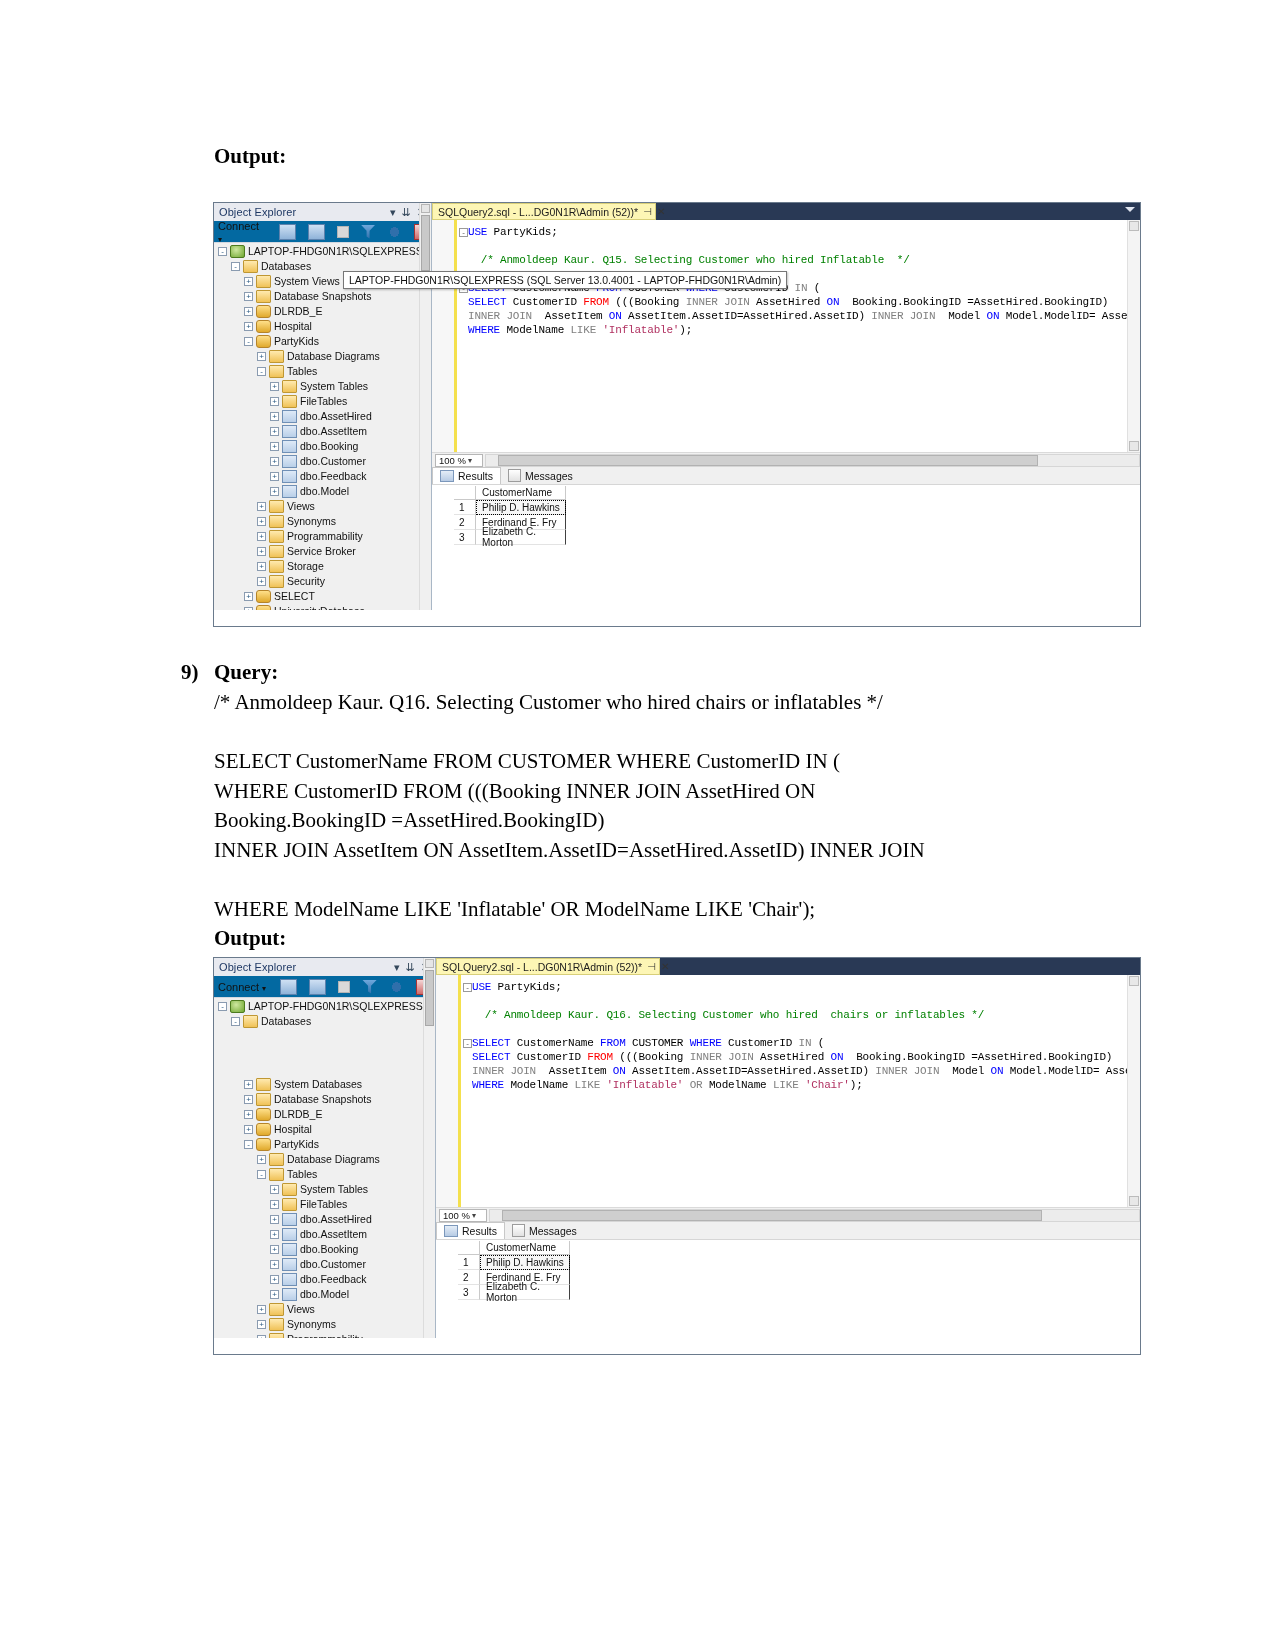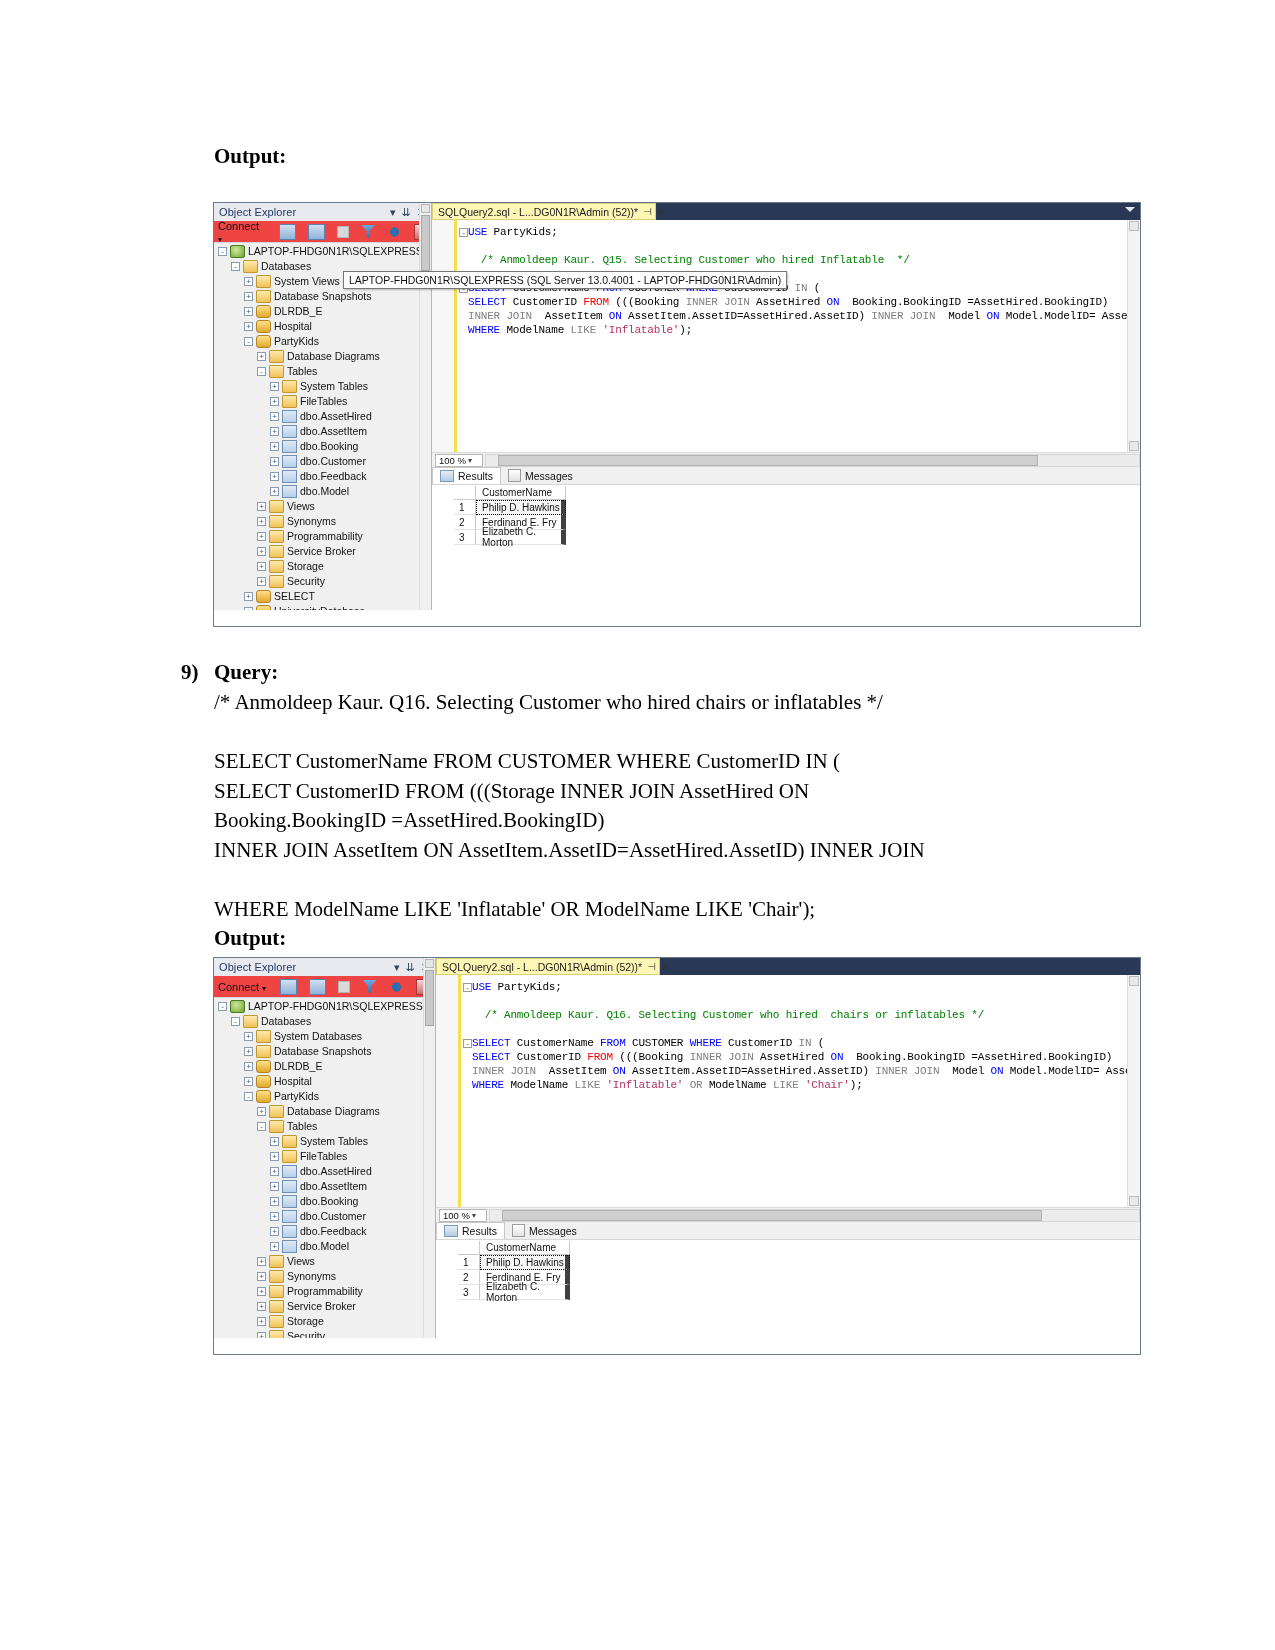--- a/index.html
+++ b/index.html
@@ -25,21 +25,21 @@
   .ssms{position:absolute;background:#ffffff;border:1px solid #6a7a8c;box-sizing:border-box;}
   .ssms .oe{position:absolute;left:0;top:0;bottom:16px;background:#f0f0f0;box-sizing:border-box;
             border-right:1px solid #a9b7c6;}
   .oe-title{position:absolute;left:0;top:0;right:0;height:18px;background:#e8eaf0;
             border-bottom:1px solid #cfd6e0;display:flex;align-items:center;}
   .oe-title .t{font-family:"Liberation Sans",sans-serif;font-size:11px;color:#1f3864;margin-left:5px;
                letter-spacing:.1px;}
   .oe-title .ctrls{margin-left:auto;display:flex;align-items:center;gap:6px;margin-right:5px;}
   .oe-title .ctrls span{font-family:"Liberation Sans",sans-serif;font-size:11px;color:#33475b;line-height:1;}
 
-  .oe-toolbar{position:absolute;left:0;right:0;top:18px;height:21px;background:#ef4444;
+  .oe-toolbar{position:absolute;left:0;right:0;top:18px;height:21px;background:#0369a1;
               border-bottom:1px solid #d3d8e0;display:flex;align-items:center;padding-left:4px;gap:8px;}
   .oe-toolbar .connect{font-family:"Liberation Sans",sans-serif;font-size:11px;color:#111;}
   .tb-ico{width:15px;height:14px;margin-left:4px;display:inline-block;position:relative;}
 
   .tree{position:absolute;left:0;top:40px;right:0;bottom:0;overflow:hidden;background:#f0f0f0;}
   .node{position:relative;height:15px;line-height:15px;white-space:nowrap;
         font-family:"Liberation Sans",sans-serif;font-size:10.5px;color:#111;}
   .node .exp{display:inline-block;width:9px;height:9px;border:1px solid #8a9bb0;background:#fff;
              font-size:8px;line-height:7px;text-align:center;color:#2b5b84;margin-right:3px;
              vertical-align:middle;box-sizing:border-box;font-family:"Liberation Sans",sans-serif;}
@@ -98,21 +98,21 @@
               border:1px solid #7b97bb;display:inline-block;}
   .restab .mi{width:11px;height:11px;margin-right:4px;background:linear-gradient(#ffffff,#e2e2e2);
               border:1px solid #9c9c9c;display:inline-block;position:relative;}
 
   .grid{position:absolute;background:#fff;}
   .grid .gr{display:flex;height:15px;align-items:stretch;}
   .grid .gh{height:14px;}
   .cellnum{width:22px;border-right:1px solid #c9c9c9;border-bottom:1px solid #e3e3e3;
            font-family:"Liberation Sans",sans-serif;font-size:10px;color:#111;
            display:flex;align-items:center;padding-left:5px;box-sizing:border-box;background:#fff;}
-  .cellval{width:90px;border-right:5px solid #404040;border-bottom:1px solid #e3e3e3;
+  .cellval{width:90px;border-right:1px solid #404040;border-bottom:1px solid #e3e3e3;
            font-family:"Liberation Sans",sans-serif;font-size:10px;color:#111;
            display:flex;align-items:center;padding-left:6px;box-sizing:border-box;background:#fff;}
   .cellval.sel{outline:1px dotted #000;outline-offset:-1px;background:#f7f7f7;}
   .hdrnum{width:22px;border-right:1px solid #c9c9c9;border-bottom:1px solid #c9c9c9;background:#fff;box-sizing:border-box;}
   .hdrval{width:90px;border-right:1px solid #c9c9c9;border-bottom:1px solid #c9c9c9;background:#fff;
           font-family:"Liberation Sans",sans-serif;font-size:10px;color:#111;display:flex;align-items:center;
           padding-left:6px;box-sizing:border-box;}
 
   
   .tooltip{position:absolute;background:#ffffff;border:1px solid #767676;
@@ -251,21 +251,21 @@
 
     <div class="tooltip" style="left:129px;top:68px;">LAPTOP-FHDG0N1R\SQLEXPRESS (SQL Server 13.0.4001 - LAPTOP-FHDG0N1R\Admin)</div>
   </div>
 
   <div class="qnum" style="left:181px;top:660px;">9)</div>
   <div class="doc-heading" style="left:214px;top:660px;">Query:</div>
 
   <div class="doc-line" style="left:214px;top:690px;">/* Anmoldeep Kaur. Q16. Selecting Customer who hired  chairs or inflatables */</div>
 
   <div class="doc-line" style="left:214px;top:749px;">SELECT CustomerName FROM CUSTOMER WHERE CustomerID IN (</div>
-  <div class="doc-line" style="left:214px;top:779px;">SELECT CustomerID FROM (((Storage INNER JOIN AssetHired ON</div>
+  <div class="doc-line" style="left:214px;top:779px;">WHERE CustomerID FROM (((Booking INNER JOIN AssetHired ON</div>
   <div class="doc-line" style="left:214px;top:808px;">Booking.BookingID =AssetHired.BookingID)</div>
   <div class="doc-line" style="left:214px;top:838px;">INNER JOIN  AssetItem ON AssetItem.AssetID=AssetHired.AssetID) INNER JOIN</div>
   <div class="doc-line" style="left:214px;top:897px;">WHERE ModelName LIKE 'Inflatable' OR ModelName LIKE 'Chair');</div>
 
   <div class="doc-heading" style="left:214px;top:926px;">Output:</div>
 
   <div class="ssms" id="ss2" style="left:213px;top:957px;width:928px;height:398px;">
 
     <div class="oe" style="width:222px;">
       <div class="oe-title">
@@ -281,21 +281,21 @@
         <span class="tb-ico" style="background:linear-gradient(#cfe0f3,#8fb3d9);border:1px solid #5e82ad;margin-left:6px;"></span>
         <span class="tb-ico" style="background:linear-gradient(#cfe0f3,#8fb3d9);border:1px solid #5e82ad;"></span>
         <span class="tb-ico" style="background:#d9d9d9;border:1px solid #b5b5b5;width:10px;height:10px;"></span>
         <span class="tb-ico" style="background:linear-gradient(#6fa8dc,#2f6fab);clip-path:polygon(0 0,100% 0,60% 45%,60% 100%,40% 85%,40% 45%);"></span>
         <span class="tb-ico" style="background:radial-gradient(circle,#2f6fab 45%,transparent 46%);"></span>
         <span class="tb-ico" style="background:linear-gradient(#f4d7d7,#cf6a6a);border:1px solid #a33;"></span>
       </div>
       <div class="tree" id="tree2">
           <div class="node" style="padding-left: 4px;"><span class="exp">-</span><span class="ic server"></span><span class="lbl">LAPTOP-FHDG0N1R\SQLEXPRESS (</span></div>
           <div class="node" style="padding-left: 17px;"><span class="exp">-</span><span class="ic folder"></span><span class="lbl">Databases</span></div>
-          <div class="node" style="padding-left: 30px;"><span class="exp">+</span><span class="ic folder"></span><span class="lbl">System Databases</span></div>
+          <div class="node" style="padding-left: 30px; margin-top: 48px;"><span class="exp">+</span><span class="ic folder"></span><span class="lbl">System Databases</span></div>
           <div class="node" style="padding-left: 30px;"><span class="exp">+</span><span class="ic folder"></span><span class="lbl">Database Snapshots</span></div>
           <div class="node" style="padding-left: 30px;"><span class="exp">+</span><span class="ic db"></span><span class="lbl">DLRDB_E</span></div>
           <div class="node" style="padding-left: 30px;"><span class="exp">+</span><span class="ic db"></span><span class="lbl">Hospital</span></div>
           <div class="node" style="padding-left: 30px;"><span class="exp">-</span><span class="ic db"></span><span class="lbl">PartyKids</span></div>
           <div class="node" style="padding-left: 43px;"><span class="exp">+</span><span class="ic folder"></span><span class="lbl">Database Diagrams</span></div>
           <div class="node" style="padding-left: 43px;"><span class="exp">-</span><span class="ic folder"></span><span class="lbl">Tables</span></div>
           <div class="node" style="padding-left: 56px;"><span class="exp">+</span><span class="ic folder"></span><span class="lbl">System Tables</span></div>
           <div class="node" style="padding-left: 56px;"><span class="exp">+</span><span class="ic folder"></span><span class="lbl">FileTables</span></div>
           <div class="node" style="padding-left: 56px;"><span class="exp">+</span><span class="ic table"></span><span class="lbl">dbo.AssetHired</span></div>
           <div class="node" style="padding-left: 56px;"><span class="exp">+</span><span class="ic table"></span><span class="lbl">dbo.AssetItem</span></div>

